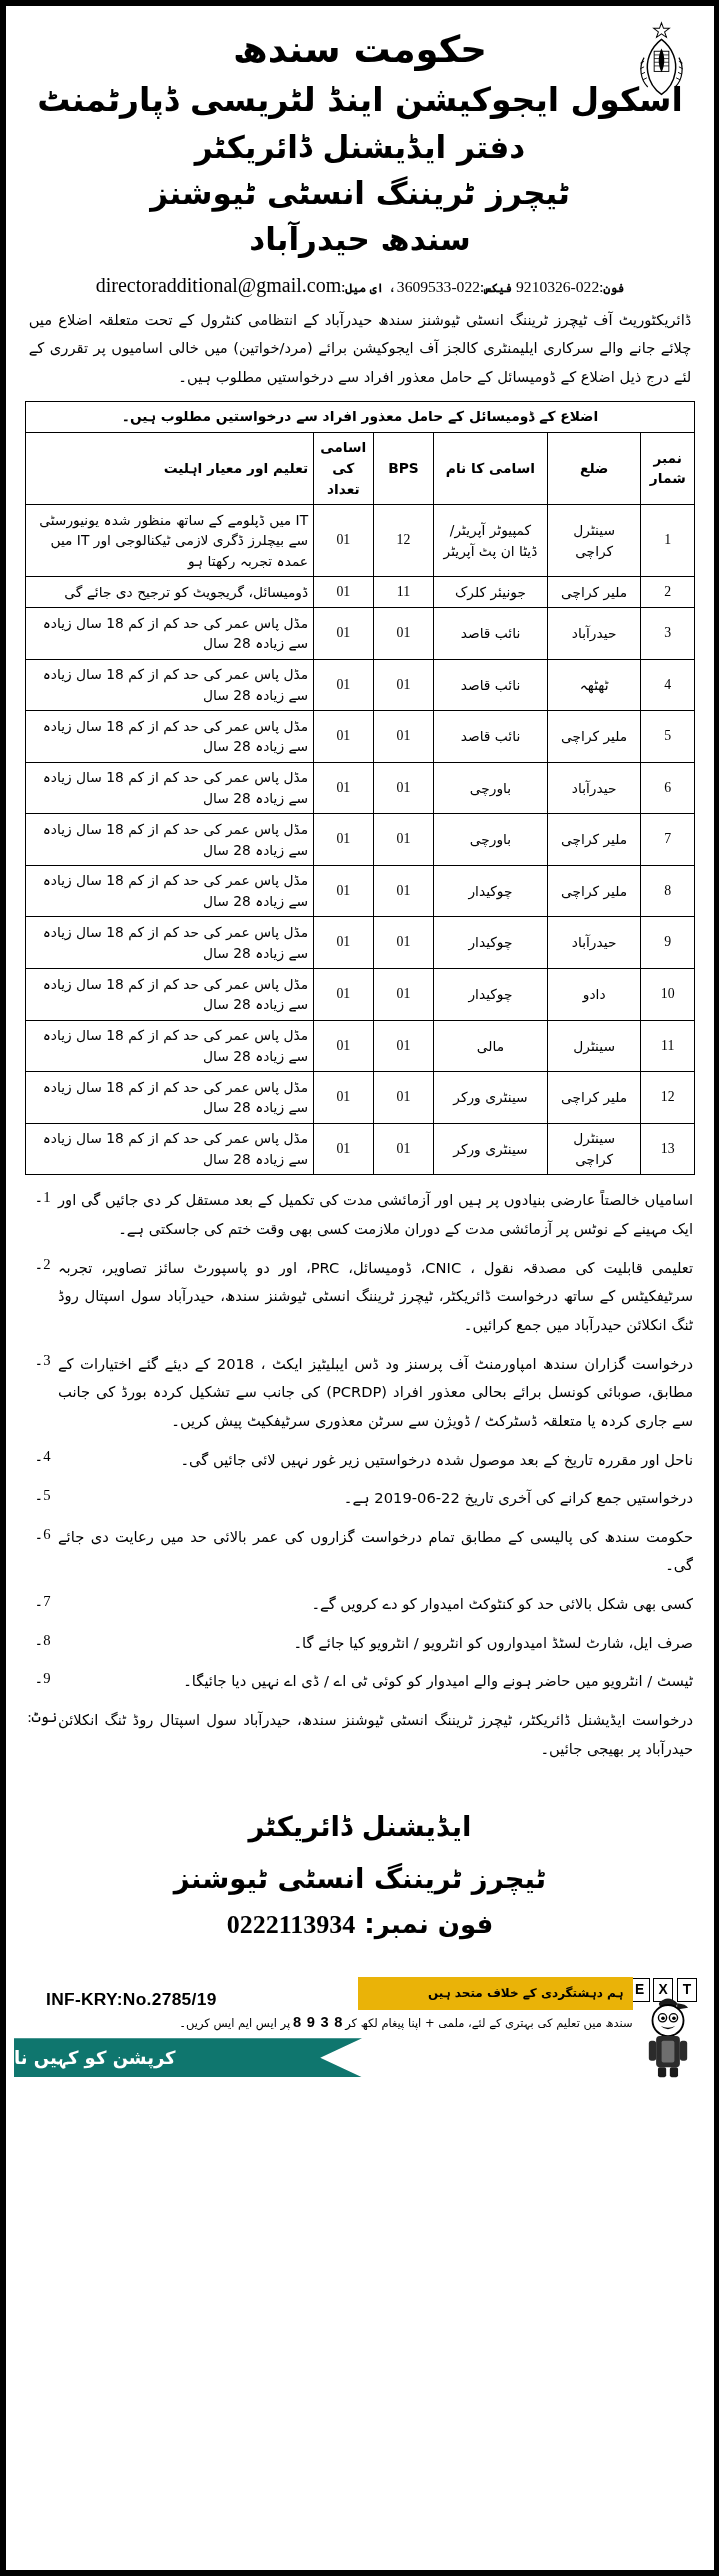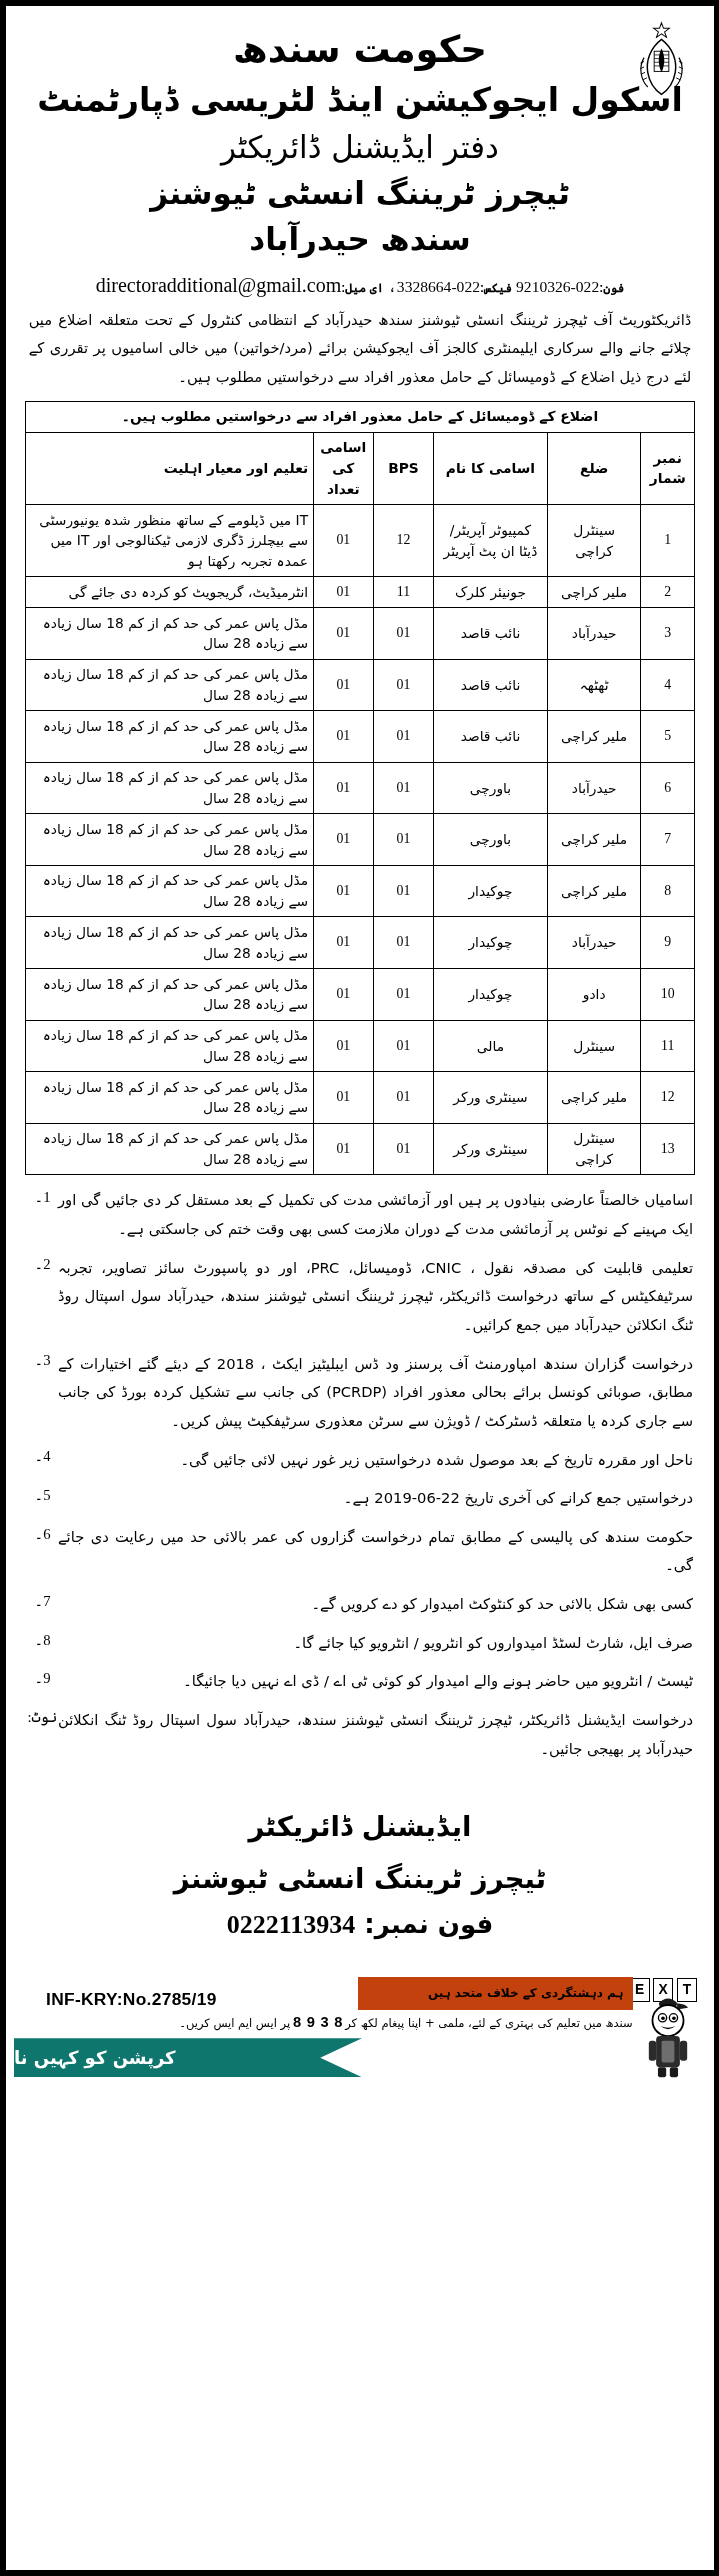--- a/index.html
+++ b/index.html
@@ -46,21 +46,21 @@
   .dept-line {
     font-size: 33px;
     font-weight: bold;
     direction: rtl;
     line-height: 1.3;
     margin: 5.5px 0 1.8px 0;
     font-family: "DejaVu Sans", sans-serif;
   }
   .office-line {
     font-size: 31px;
-    font-weight: normal;
+    font-weight: bold;
     direction: rtl;
     line-height: 1.3;
     margin: 5.5px 0 1.8px 0;
     font-family: "DejaVu Sans", sans-serif;
   }
   .inst-line {
     font-size: 31px;
     font-weight: bold;
     direction: rtl;
     line-height: 1.3;
@@ -204,21 +204,21 @@
   }
   .psm-box {
     position: absolute;
     right: 7.3px; top: 18.3px;
     width: 414px; height: 55px;
   }
   .psm-banner {
     position: absolute;
     right: 66px; top: 0;
     width: 275px; height: 33px;
-    background: #c2410c;
+    background: #eab308;
     display: flex; align-items: center; justify-content: flex-start;
     direction: rtl;
     padding-right: 9.2px;
     font-family: "DejaVu Sans", sans-serif;
     font-size: 12px; font-weight: bold;
   }
   .text-blocks {
     position: absolute;
     right: 1.8px; top: 0.9px;
     display: flex; flex-direction: row; gap: 3.7px;
@@ -287,21 +287,21 @@
 
     <div class="govt-line">حکومت سندھ</div>
     <div class="dept-line">اسکول ایجوکیشن اینڈ لٹریسی ڈپارٹمنٹ</div>
     <div class="office-line">دفتر ایڈیشنل ڈائریکٹر</div>
     <div class="inst-line">ٹیچرز ٹریننگ انسٹی ٹیوشنز</div>
     <div class="city-line">سندھ حیدرآباد</div>
   </div>
 
   <div class="contact-strip">
     <span class="lbl">فون:</span><span class="val">022-9210326</span>
-    <span class="lbl">فیکس:</span><span class="val">022-3328664</span><span>،</span>
+    <span class="lbl">فیکس:</span><span class="val">022-3609533</span><span>،</span>
     <span class="lbl">ای میل:</span><span class="val email">directoradditional@gmail.com</span>
   </div>
 
 
   <div class="intro">ڈائریکٹوریٹ آف ٹیچرز ٹریننگ انسٹی ٹیوشنز سندھ حیدرآباد کے انتظامی کنٹرول کے تحت متعلقہ اضلاع میں چلائے جانے والے سرکاری ایلیمنٹری کالجز آف ایجوکیشن برائے (مرد/خواتین) میں خالی اسامیوں پر تقرری کے لئے درج ذیل اضلاع کے ڈومیسائل کے حامل معذور افراد سے درخواستیں مطلوب ہیں۔</div>
 
   <div class="table-wrap">
     <table class="jobs">
       <tbody id="jobs-tbody">
         <tr class="notice-row">
@@ -322,21 +322,21 @@
             <td class="col-bps num">12</td>
             <td class="col-count num">01</td>
             <td class="col-qual">IT میں ڈپلومے کے ساتھ منظور شدہ یونیورسٹی سے بیچلرز ڈگری لازمی ٹیکنالوجی اور IT میں عمدہ تجربہ رکھتا ہو</td>
           </tr>
           <tr>
             <td class="col-sr num">2</td>
             <td class="col-dist">ملیر کراچی</td>
             <td class="col-post">جونیئر کلرک</td>
             <td class="col-bps num">11</td>
             <td class="col-count num">01</td>
-            <td class="col-qual">انٹرمیڈیٹ، گریجویٹ کو کردہ دی جائے گی</td>
+            <td class="col-qual">ڈومیسائل، گریجویٹ کو ترجیح دی جائے گی</td>
           </tr>
           <tr>
             <td class="col-sr num">3</td>
             <td class="col-dist">حیدرآباد</td>
             <td class="col-post">نائب قاصد</td>
             <td class="col-bps num">01</td>
             <td class="col-count num">01</td>
             <td class="col-qual">مڈل پاس عمر کی حد کم از کم 18 سال زیادہ سے زیادہ 28 سال</td>
           </tr>
           <tr>

